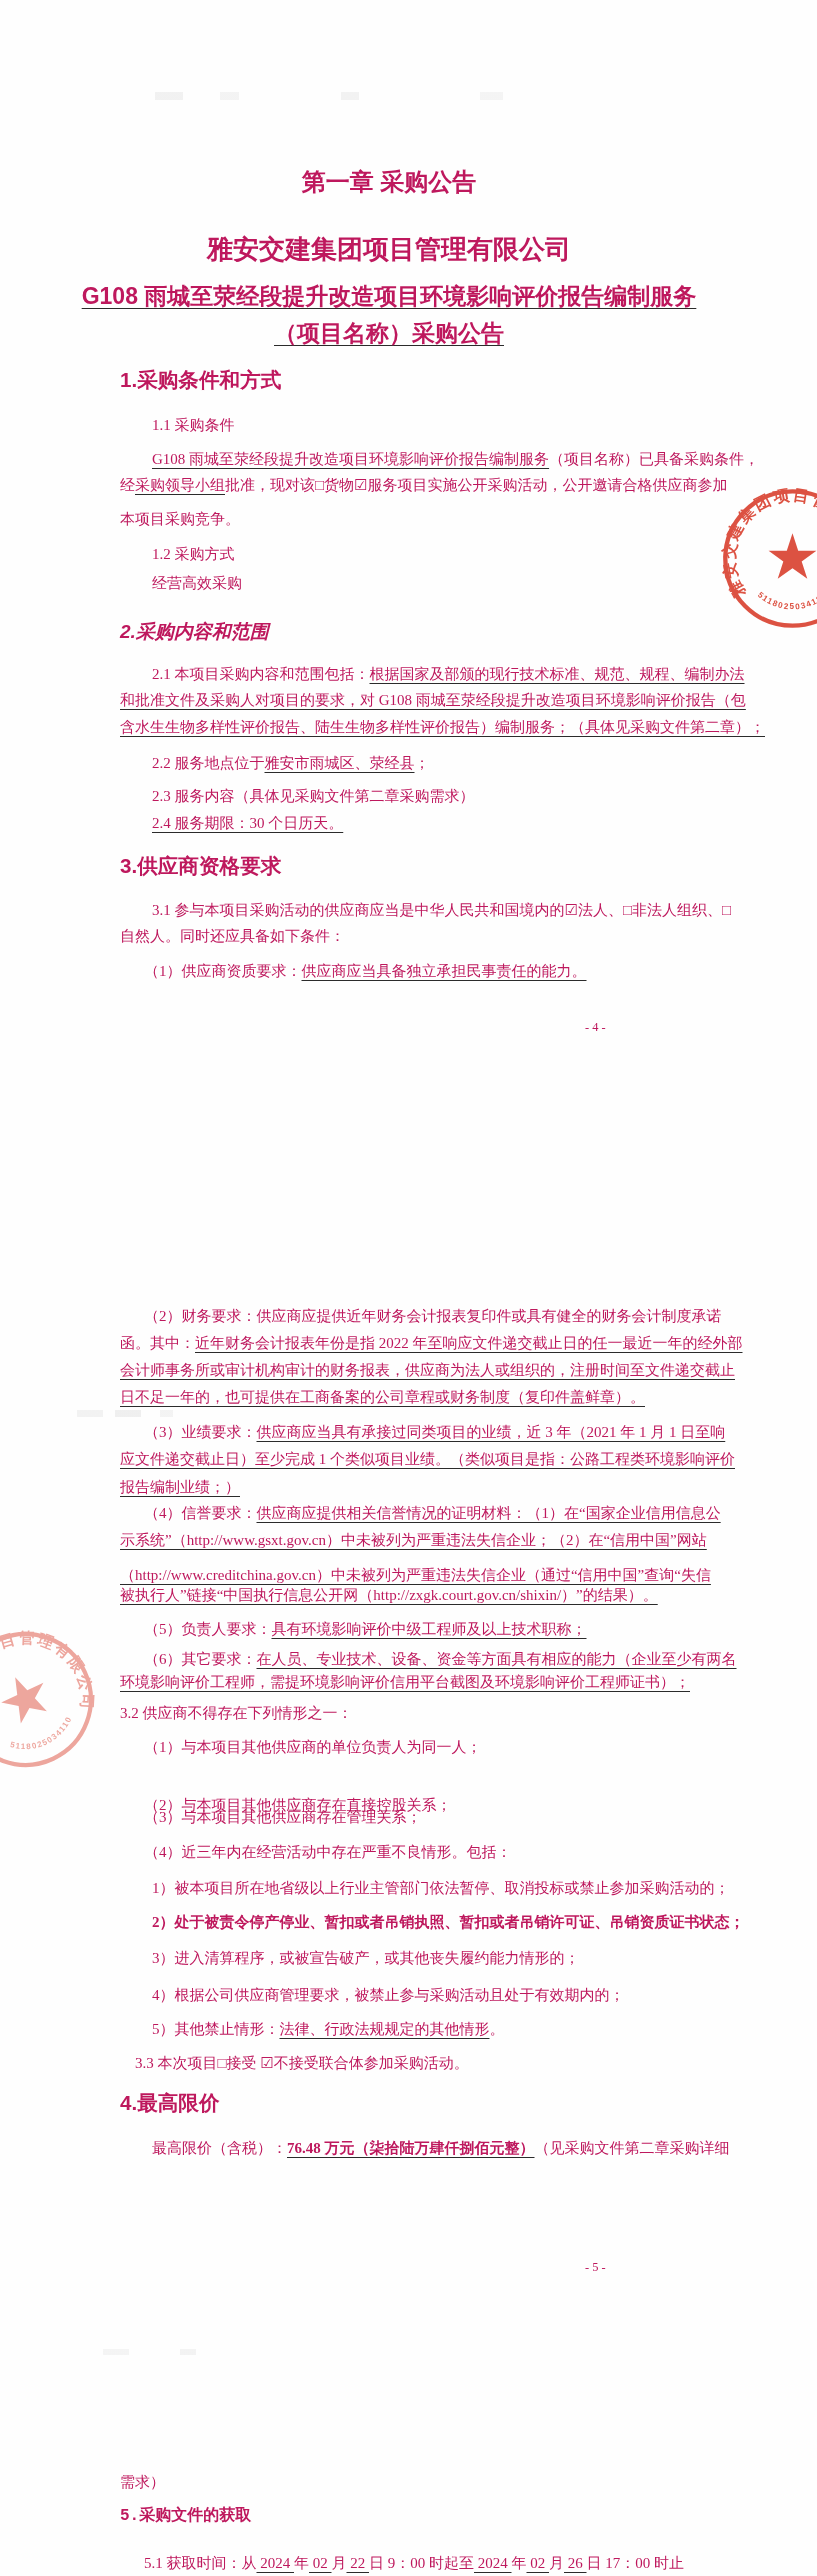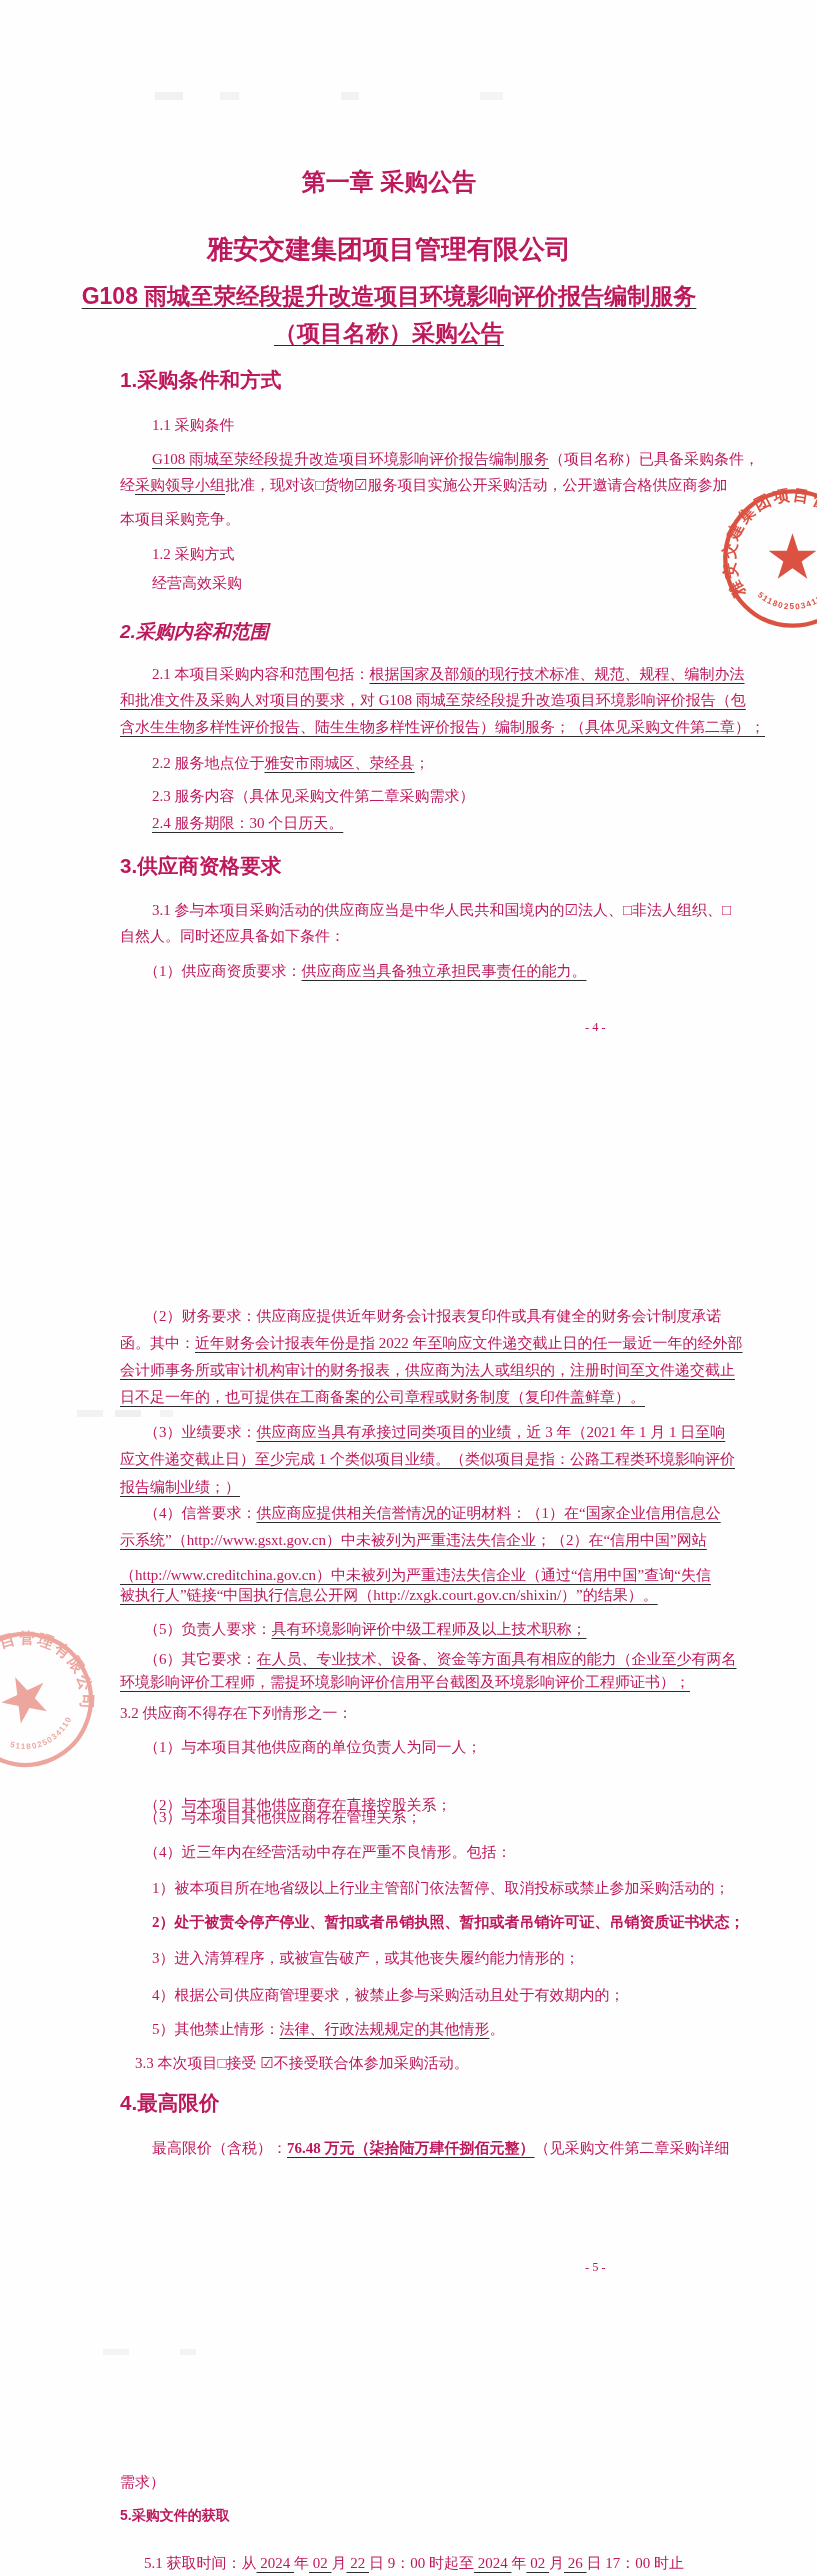--- a/index.html
+++ b/index.html
@@ -96,21 +96,21 @@
       <div class="line" style="top: 1878px; left: 152px;"><span>1）被本项目所在地省级以上行业主管部门依法暂停、取消投标或禁止参加采购活动的；</span></div>
       <div class="line" style="top: 1912px; left: 152px; font-weight: bold;"><span>2）处于被责令停产停业、暂扣或者吊销执照、暂扣或者吊销许可证、吊销资质证书状态；</span></div>
       <div class="line" style="top: 1948px; left: 152px;"><span>3）进入清算程序，或被宣告破产，或其他丧失履约能力情形的；</span></div>
       <div class="line" style="top: 1985px; left: 152px;"><span>4）根据公司供应商管理要求，被禁止参与采购活动且处于有效期内的；</span></div>
       <div class="line" style="top: 2019px; left: 152px;"><span>5）其他禁止情形：</span><span class="r-u">法律、行政法规规定的其他情形</span><span>。</span></div>
       <div class="line" style="top: 2053px; left: 135px;"><span>3.3 本次项目□接受 ☑不接受联合体参加采购活动。</span></div>
       <div class="line" style="top: 2088px; left: 120px;"><span class="r-h" style="font-size: 20.6px;">4.最高限价</span></div>
       <div class="line" style="top: 2138px; left: 152px;"><span>最高限价（含税）：</span><span class="r-u r-b">76.48 万元（柒拾陆万肆仟捌佰元整）</span><span>（见采购文件第二章采购详细</span></div>
       <div class="line" style="top: 2256px; left: 585px;"><span style="font-size: 12.4px;">- 5 -</span></div>
       <div class="line" style="top: 2472px; left: 120px;"><span>需求）</span></div>
-      <div class="line" style="top: 2505px; left: 120px;"><span class="r-h" style="font-size: 14px;">5.采购文件的获取</span></div>
+      <div class="line" style="top: 2505px; left: 120px;"><span class="r-h" style="font-size: 16px; font-family: Liberation Mono, monospace;">5.采购文件的获取</span></div>
       <div class="line" style="top: 2553px; left: 144px;"><span>5.1 获取时间：从</span><span class="r-u"> 2024 </span><span>年</span><span class="r-u"> 02 </span><span>月</span><span class="r-u"> 22 </span><span>日 9：00 时起至</span><span class="r-u"> 2024 </span><span>年</span><span class="r-u"> 02 </span><span>月</span><span class="r-u"> 26 </span><span>日 17：00 时止</span></div>
     </div>
 
   <div class="noise" style="left:155px;top:92px;width:464px;height:8.2px;
               background:linear-gradient(90deg,#ececec 0 6%,transparent 6% 14%,#efefef 14% 18%,transparent 18% 40%,#ededed 40% 44%,transparent 44% 70%,#f0f0f0 70% 75%,transparent 75%);"></div>
   <div class="noise" style="left:77px;top:1410px;width:319px;height:7.2px;
               background:linear-gradient(90deg,#ededed 0 8%,transparent 8% 12%,#e9e9e9 12% 20%,transparent 20% 26%,#efefef 26% 30%,transparent 30%);"></div>
   <div class="noise" style="left:103px;top:2349px;width:258px;height:6.2px;
               background:linear-gradient(90deg,#f0f0f0 0 10%,transparent 10% 30%,#eeeeee 30% 36%,transparent 36%);"></div>
 

